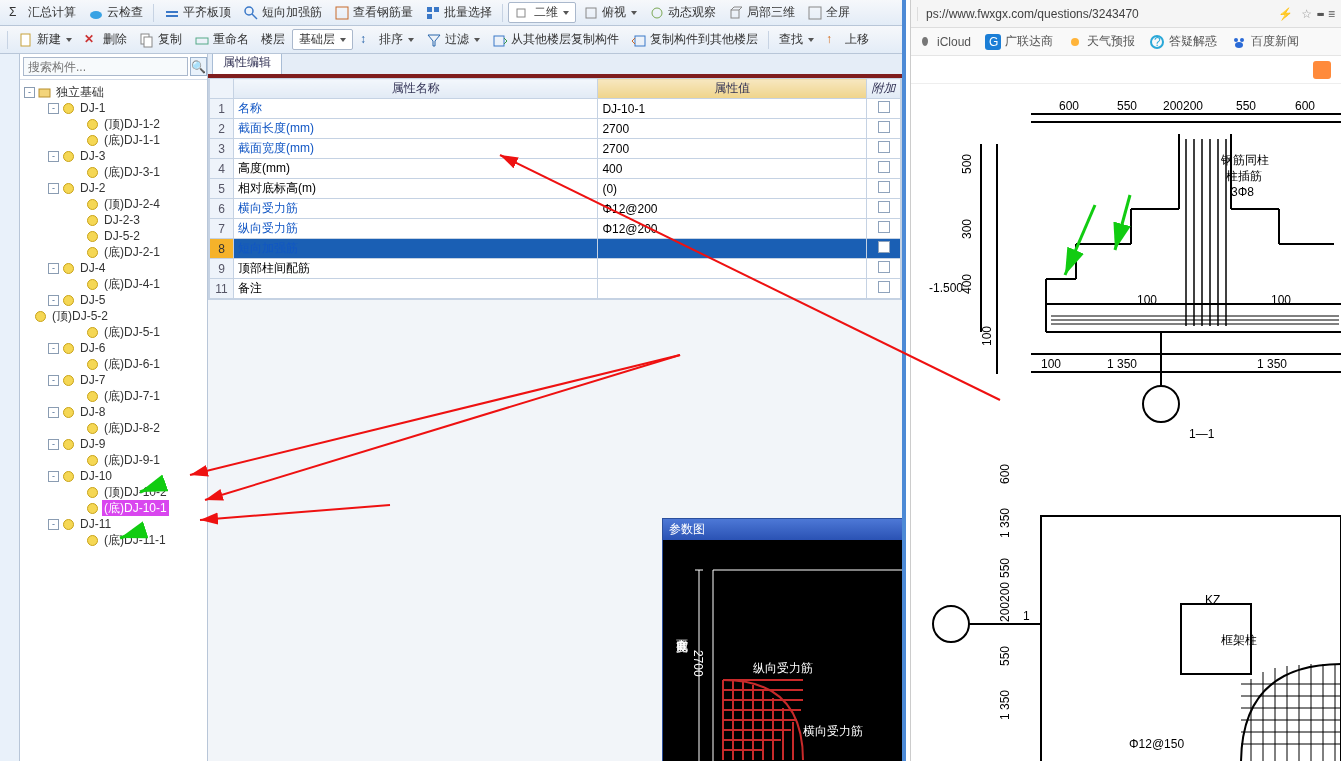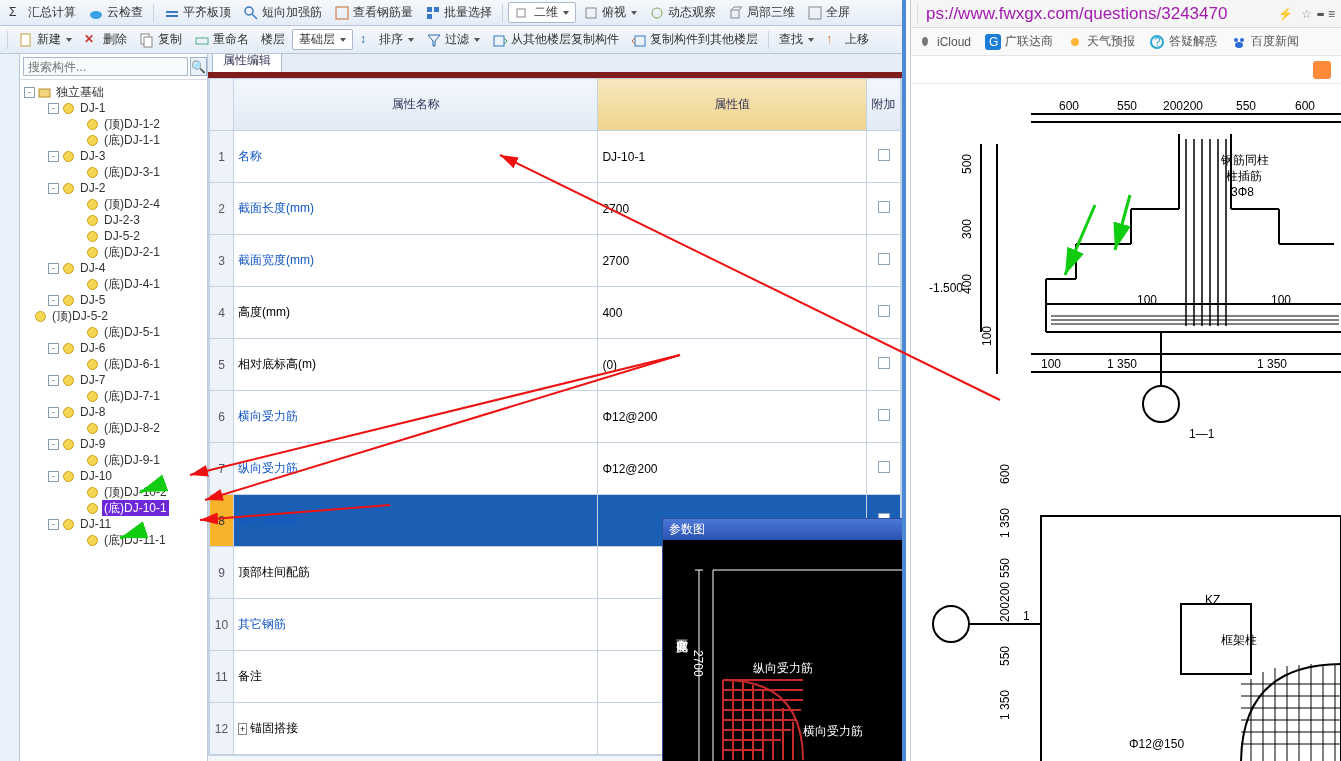--- a/index.html
+++ b/index.html
@@ -16,40 +16,40 @@
 .treecol { width: 188px; display:flex; flex-direction:column; border-right:1px solid #b8c6d8; background:#fff; }
 .searchrow { display:flex; height:26px; padding:3px; gap:2px; border-bottom:1px solid #d4dce8; }
 .searchrow input { flex:1; border:1px solid #aab8cc; padding:2px 4px; background:#f7fafc; }
 .searchbtn { width:22px; border:1px solid #9cb2cc; background:#e9f2fb; display:flex;align-items:center;justify-content:center; color:#2a66aa; font-weight:bold; }
 .tree { flex:1; overflow:auto; padding:4px 0; }
 .tnode { display:flex; align-items:center; height:16px; line-height:16px; white-space:nowrap; color:#333; }
 .tnode .exp { width:11px;height:11px; border:1px solid #8a9cb2; background:#fff; display:flex;align-items:center;justify-content:center; font-size:9px; color:#4a6a92; margin-right:3px; line-height:9px; }
 .tnode .exp.blank { border:none; background:none; }
 .tnode .nico { width:13px;height:13px; margin-right:3px; }
 .tnode .lbl { padding:0 2px; }
-.tnode.sel .lbl { background:#6d28d9; color:#fff; }
+.tnode.sel .lbl { background:#d946ef; color:#fff; }
 .center { flex:1; background:#f2f5f9; display:flex; flex-direction:column; position:relative; }
-.tabbar { height:24px; display:flex; align-items:flex-end; padding-left:4px; background:#e5edf7; border-bottom:6px solid #7f1d1d; }
+.tabbar { height:24px; display:flex; align-items:flex-end; padding-left:4px; background:#e5edf7; border-bottom:4px solid #7f1d1d; }
 .tab { padding:3px 10px; border:1px solid #a9bdd6; border-bottom:none; background:#fff; border-radius:3px 3px 0 0; color:#335; }
 .propgrid { background:#fff; border:1px solid #c5d2e3; border-top:none; margin:0; }
 .propgrid table { border-collapse:collapse; width:100%; }
-.propgrid th, .propgrid td { border:1px solid #c5d2e3; padding:17px 4px; height:18px; text-align:left; }
+.propgrid th, .propgrid td { border:1px solid #c5d2e3; padding:1px 4px; height:18px; text-align:left; }
 .propgrid th { background:linear-gradient(#f3f7fc,#e1eaf5); color:#335; font-weight:normal; text-align:center; }
 .propgrid .rowidx { width:24px; text-align:center; background:#eef3fa; color:#556; }
 .propgrid .pname.link { color:#1156c4; }
 .propgrid tr.selrow td { background:#1a5fb4 !important; color:#fff; }
 .propgrid tr.selrow td.rowidx { background:#f5b22a !important; color:#333; }
 .propgrid .chk { text-align:center; }
 .propgrid .chk span { display:inline-block; width:12px;height:12px;border:1px solid #8fa3bc; background:#fff; }
 .paramwin { position:absolute; left:454px; top:464px; width:300px; background:#000; border:1px solid #2b4f9d; }
 .paramwin .titlebar { background:linear-gradient(#4d78d6,#2a52b4); color:#fff; padding:2px 6px; font-size:12px; }
 .paramwin .diag { position:relative; height:266px; background:#000; color:#fff; }
 .rightpane { position:absolute; left:910px; top:0; width:431px; height:761px; background:#fff; border-left:1px solid #ccc; }
 .addrbar { height:28px; display:flex; align-items:center; background:#f5f5f5; border-bottom:1px solid #ddd; padding:0 6px; gap:8px; }
-.addrbar .url { flex:1; color:#a21caf; font-size:17px; overflow:hidden; text-overflow:ellipsis; white-space:nowrap; border-left:1px solid #ddd; padding-left:8px; }
+.addrbar .url { flex:1; color:#404040; font-size:12px; overflow:hidden; text-overflow:ellipsis; white-space:nowrap; border-left:1px solid #ddd; padding-left:8px; }
 .favbar { height:28px; display:flex; align-items:center; background:#f9f9f9; border-bottom:1px solid #e5e5e5; padding:0 6px; gap:14px; }
 .fav { display:flex; align-items:center; gap:4px; color:#555; white-space:nowrap; }
 .fav .fic { width:16px;height:16px; }
 .drawing { position:relative; flex:1; overflow:hidden; background:#fff; }
 svg { display:block; }
 .annot { position:absolute; left:0; top:0; pointer-events:none; }
 </style>
 </head>
 <body>
 
@@ -514,21 +514,21 @@
       <div class="tabbar">
         <div class="tab">属性编辑</div>
       </div>
       <div class="propgrid">
         <table>
           <thead>
               <tr>
             <th class="rowidx"></th>
             <th>属性名称</th>
             <th style="background:linear-gradient(#f7e7c0,#efd48a);">属性值</th>
-            <th style="width:34px;">附加</th>
+            <th style="width:34px;font-style:italic;">附加</th>
           </tr>
             </thead>
           <tbody id="propbody">
               <tr>
                 <td class="rowidx">1</td>
                 <td class="pname link">名称</td>
                 <td>DJ-10-1</td>
                 <td class="chk"><span></span></td>
               </tr>
               <tr>
@@ -573,36 +573,24 @@
                 <td></td>
                 <td class="chk"><span></span></td>
               </tr>
               <tr>
                 <td class="rowidx">9</td>
                 <td class="pname">顶部柱间配筋</td>
                 <td></td>
                 <td class="chk"><span></span></td>
               </tr>
               <tr>
-                <td class="rowidx">10</td>
-                <td class="pname link">其它钢筋</td>
-                <td></td>
-                <td class="chk"><span></span></td>
-              </tr>
-              <tr>
                 <td class="rowidx">11</td>
                 <td class="pname">备注</td>
                 <td></td>
                 <td class="chk"><span></span></td>
-              </tr>
-              <tr>
-                <td class="rowidx">12</td>
-                <td class="pname"><span style="border:1px solid #888;padding:0 1px;font-size:9px;margin-right:3px;">+</span>锚固搭接</td>
-                <td></td>
-                <td class="chk"></td>
               </tr>
             </tbody>
         </table>
       </div>
 
       <div class="paramwin">
         <div class="titlebar">参数图</div>
         <div class="diag">
           <svg width="300" height="266">
             <line x1="50" y1="30" x2="50" y2="230" stroke="#fff"></line>

